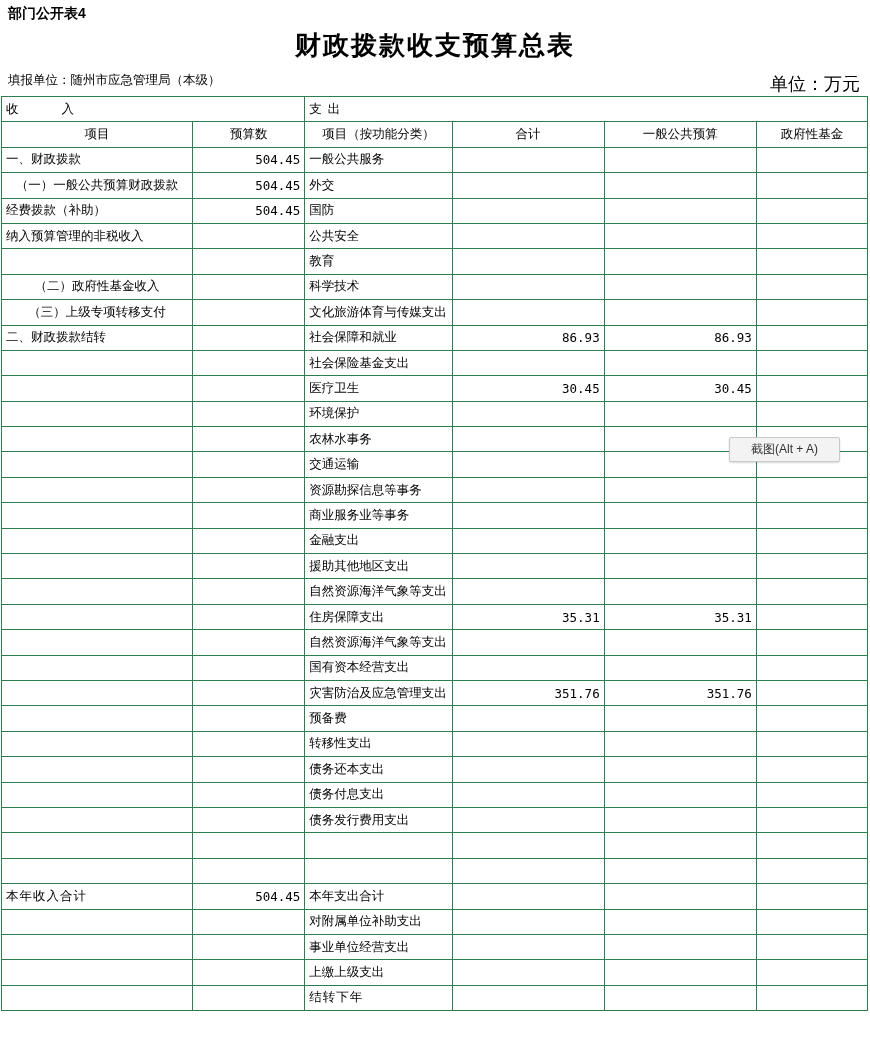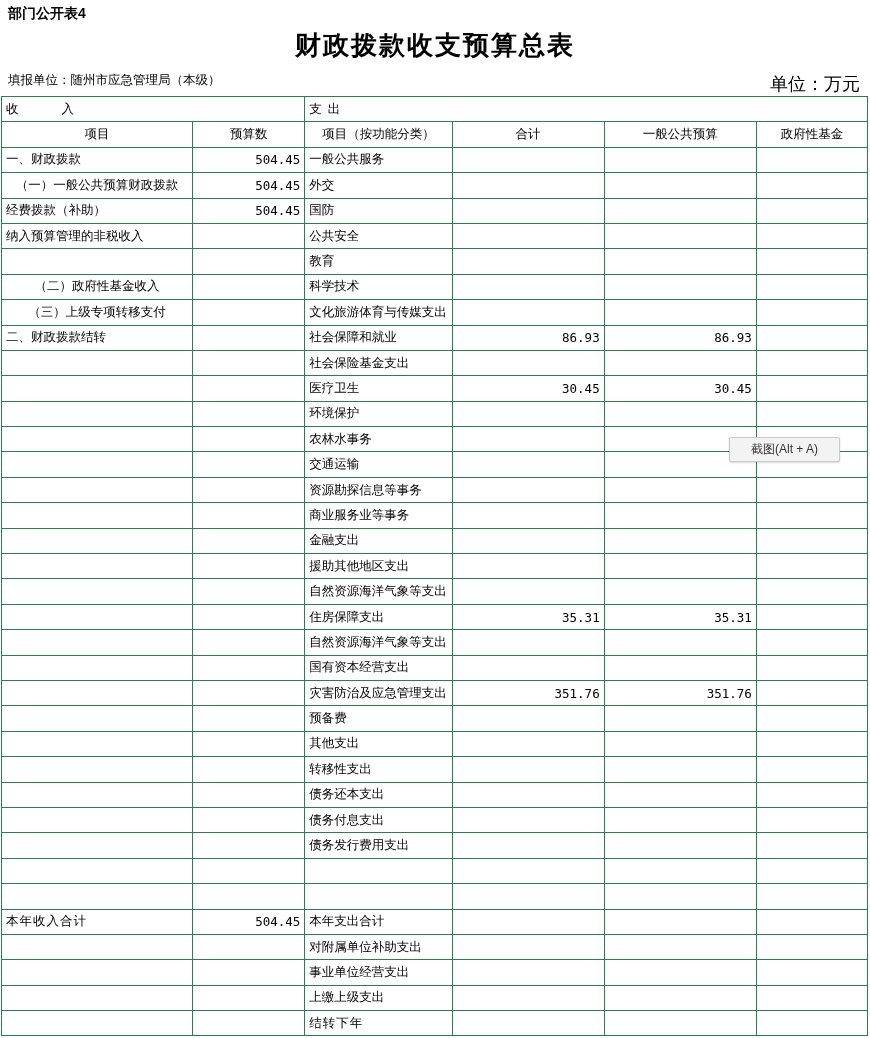--- a/index.html
+++ b/index.html
@@ -341,28 +341,20 @@
           <td class="lvl0"></td>
           <td class="num"></td>
           <td class="lvl0">预备费</td>
           <td class="num"></td>
           <td class="num"></td>
           <td class="num"></td>
         </tr>
         <tr>
           <td class="lvl0"></td>
           <td class="num"></td>
-          <td class="lvl0">其他支出</td>
-          <td class="num"></td>
-          <td class="num"></td>
-          <td class="num"></td>
-        </tr>
-        <tr>
-          <td class="lvl0"></td>
-          <td class="num"></td>
           <td class="lvl0">转移性支出</td>
           <td class="num"></td>
           <td class="num"></td>
           <td class="num"></td>
         </tr>
         <tr>
           <td class="lvl0"></td>
           <td class="num"></td>
           <td class="lvl0">债务还本支出</td>
           <td class="num"></td>

